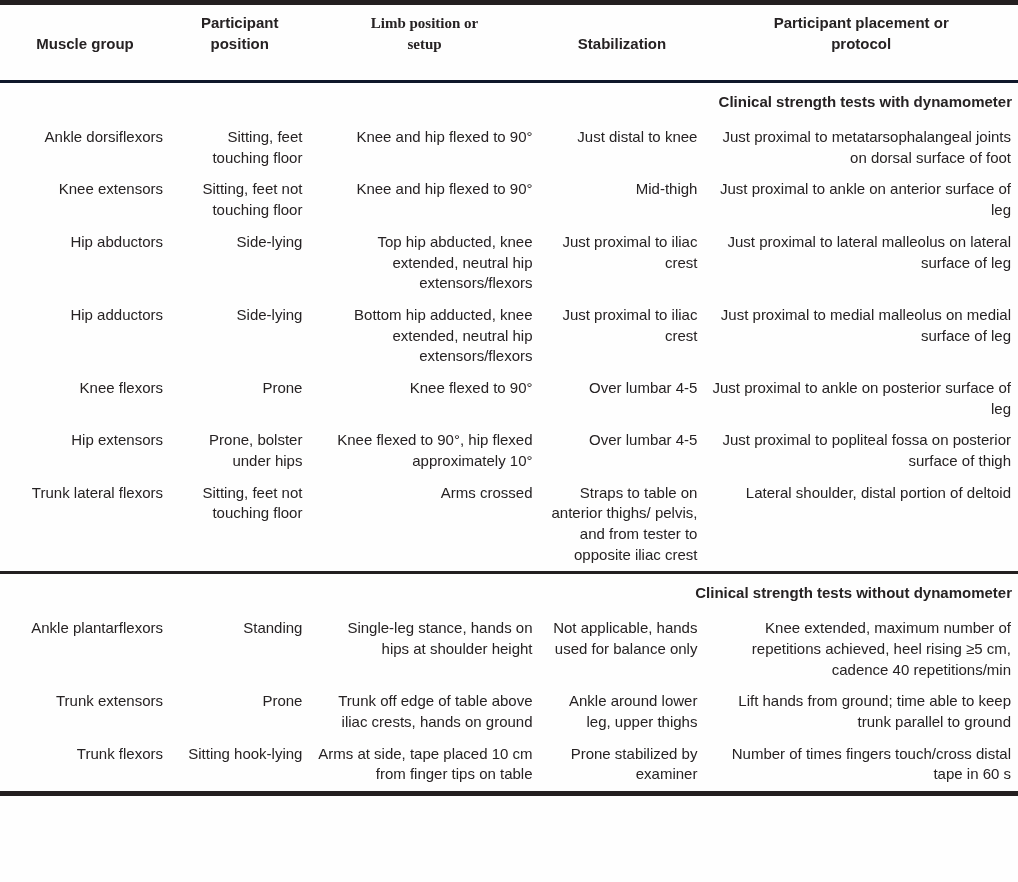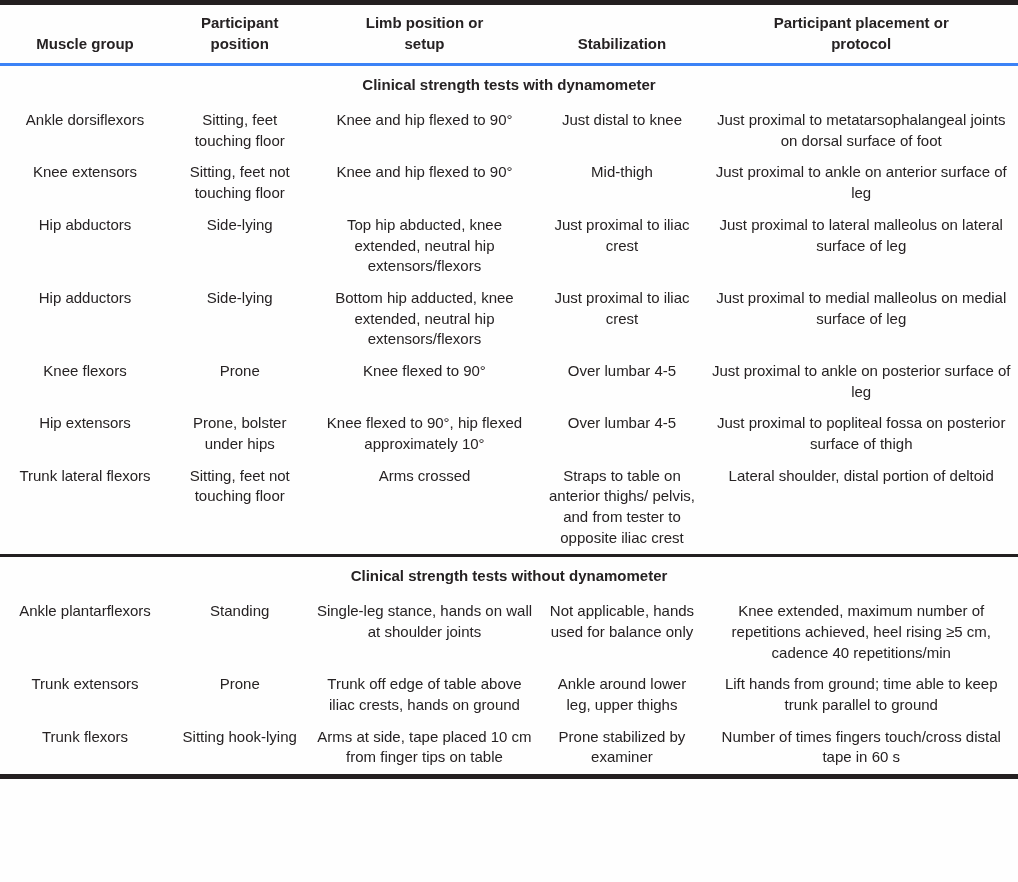--- a/index.html
+++ b/index.html
@@ -26,31 +26,31 @@
   col.c1 { width: 16.7%; }
   col.c2 { width: 13.7%; }
   col.c3 { width: 22.6%; }
   col.c4 { width: 16.2%; }
   col.c5 { width: 30.8%; }
 
   thead th {
     font-weight: bold;
     text-align: center;
     vertical-align: bottom;
-    padding: 8px 6px 9px 6px;
-    border-bottom: 3px solid #3b82f6;
+    padding: 8px 6px 26px 6px;
+    border-bottom: 3px solid #0f172a;
     color: #262223;
   }
   thead th .hdr { display: inline-block; }
   thead th.h-participant .hdr { max-width: 100px; }
-  thead th.h-limb .hdr { max-width: 120px; }
+  thead th.h-limb .hdr { max-width: 120px; font-family: Liberation Serif, serif; }
   thead th.h-dyna .hdr { max-width: 215px; }
 
   td {
-    text-align: center;
+    text-align: right;
     vertical-align: top;
     padding: 5px 7px 6px 7px;
     overflow-wrap: break-word;
   }
   td.section-title {
     font-weight: bold;
     padding: 9px 6px 9px 6px;
   }
   tr.rule-above td {
     border-top: 3px solid #231f20;
@@ -131,21 +131,21 @@
       <td>Lateral shoulder, distal portion of deltoid</td>
     </tr>
 
     <tr class="rule-above">
       <td colspan="5" class="section-title">Clinical strength tests without dynamometer</td>
     </tr>
 
     <tr>
       <td>Ankle plantarflexors</td>
       <td>Standing</td>
-      <td>Single-leg stance, hands on wall at shoulder joints</td>
+      <td>Single-leg stance, hands on hips at shoulder height</td>
       <td>Not applicable, hands used for balance only</td>
       <td>Knee extended, maximum number of repetitions achieved, heel rising ≥5 cm, cadence 40 repetitions/min</td>
     </tr>
     <tr>
       <td>Trunk extensors</td>
       <td>Prone</td>
       <td>Trunk off edge of table above iliac crests, hands on ground</td>
       <td>Ankle around lower leg, upper thighs</td>
       <td>Lift hands from ground; time able to keep trunk parallel to ground</td>
     </tr>

